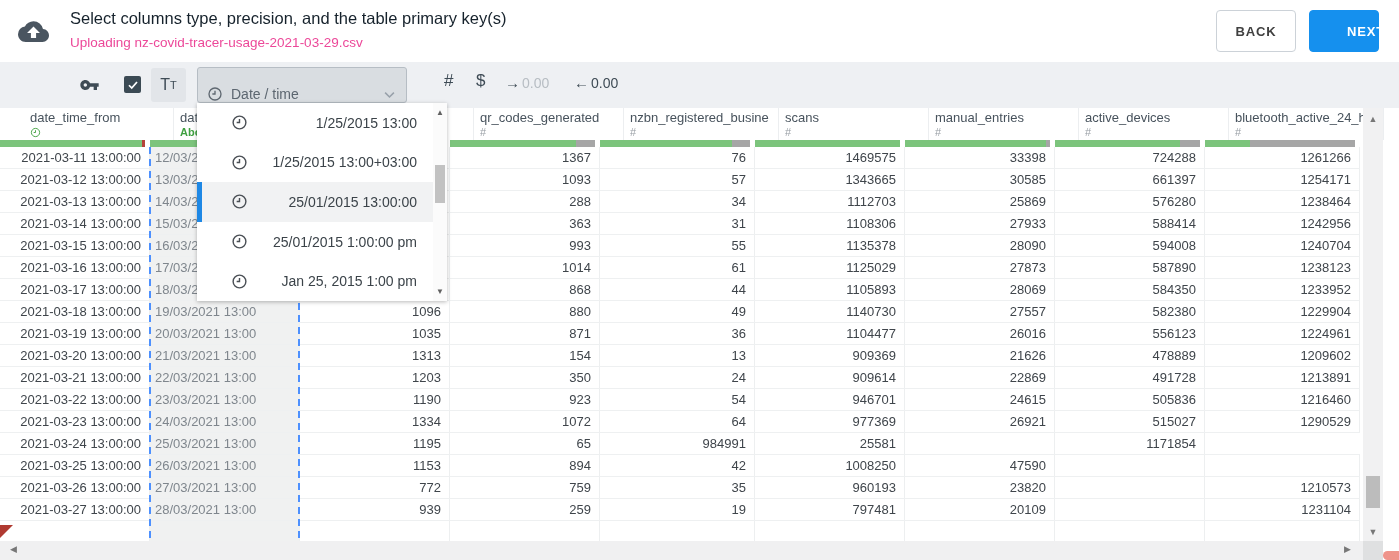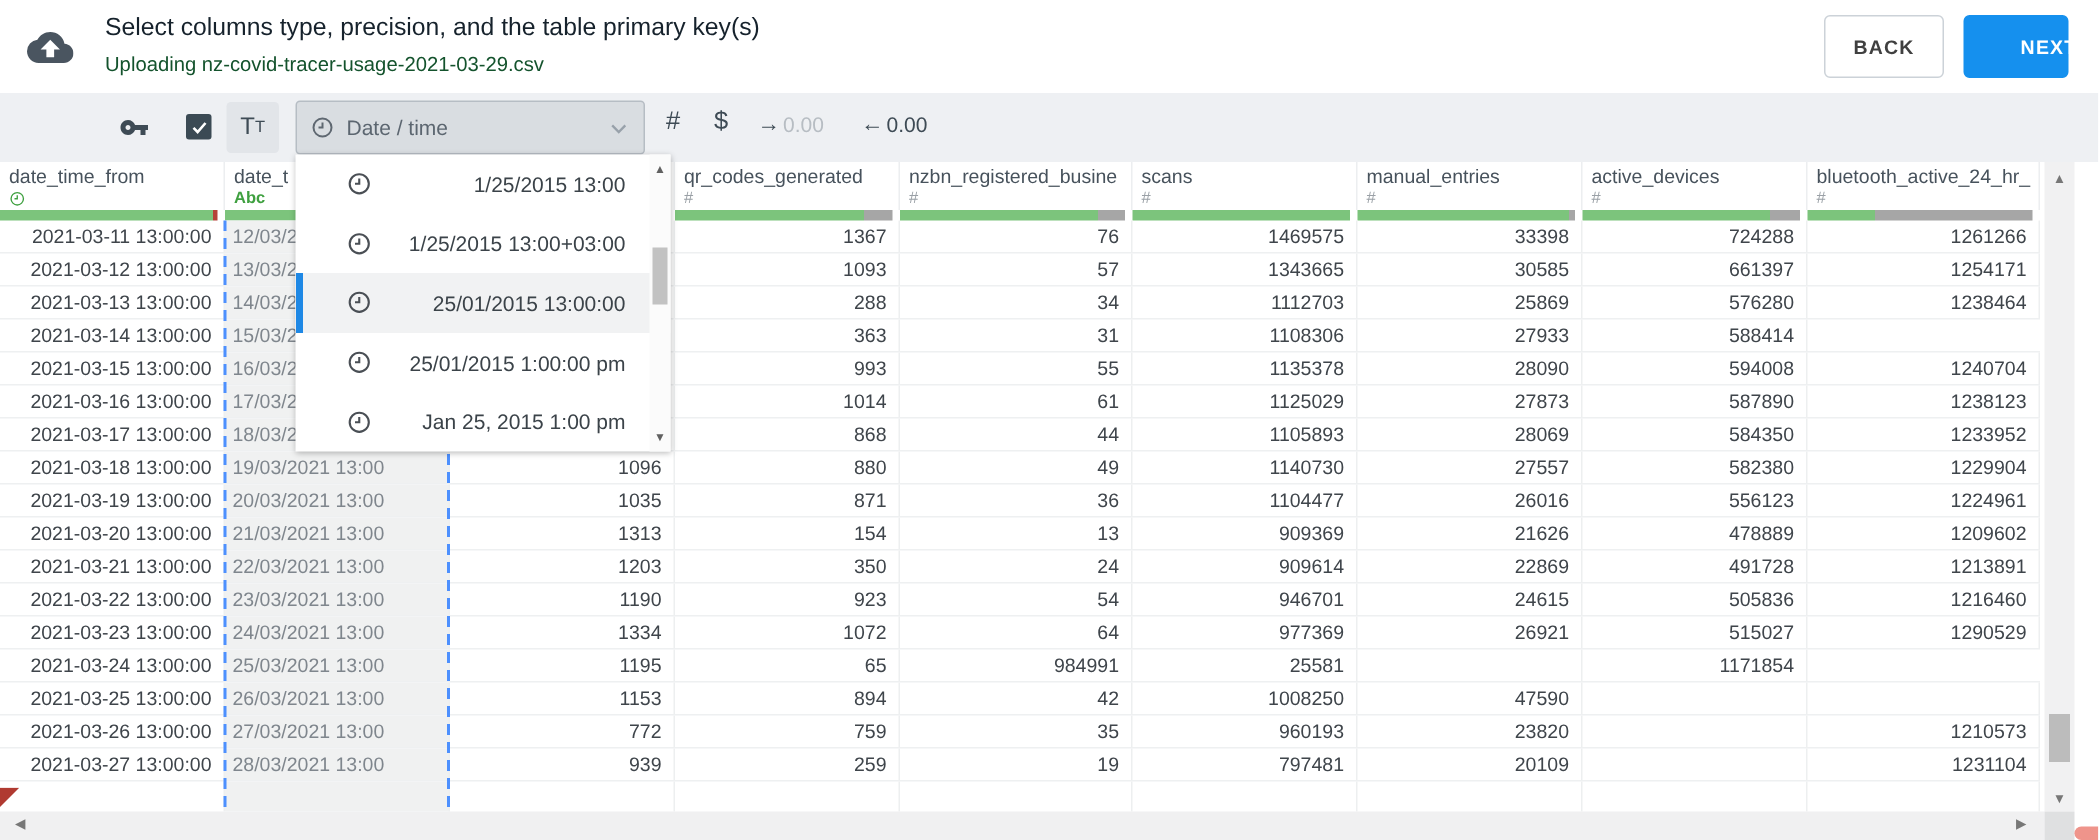--- a/index.html
+++ b/index.html
@@ -2,45 +2,45 @@
 <html><head>
 <meta charset="utf-8">
 <style>
   html,body{margin:0;padding:0;background:#fff;}
   #app{position:relative;width:1399px;height:560px;background:#fff;overflow:hidden;
        font-family:"Liberation Sans",sans-serif;color:#3f454b;}
   
   .topbar{position:absolute;left:0;top:0;width:1399px;height:62px;background:#fff;}
   .cloud{position:absolute;left:18px;top:20px;width:31px;height:22px;}
   .title{position:absolute;left:70px;top:9px;font-size:16.5px;font-weight:500;color:#16222c;}
-  .subtitle{position:absolute;left:70px;top:35px;font-size:13.5px;font-weight:500;color:#14532d;}
+  .subtitle{position:absolute;left:70px;top:35px;font-size:13.5px;font-weight:500;color:#ec4899;}
   .btn{position:absolute;top:10px;height:42px;border-radius:4px;font-size:13px;font-weight:bold;
        letter-spacing:.8px;display:flex;align-items:center;justify-content:center;cursor:pointer;box-sizing:border-box;}
   .btn.back{left:1216px;width:80px;background:#fff;border:1px solid #ccd2d8;color:#404040;}
   .btn.next{left:1309px;width:70px;background:#1590ee;border:1px solid #1590ee;color:#fff;padding-left:44px;}
   
   .toolbar{position:absolute;left:0;top:62px;width:1399px;height:46px;background:#eef0f3;}
   .keyic{position:absolute;left:78px;top:75px;width:23px;height:20px;}
   .chk{position:absolute;left:124px;top:76px;width:17px;height:17px;background:#3b4a54;border-radius:2px;
        display:flex;align-items:center;justify-content:center;}
   .ttbtn{position:absolute;left:151px;top:68px;width:35px;height:34px;background:#e2e5e9;border-radius:3px;
        display:flex;align-items:center;justify-content:center;color:#3e4b55;font-weight:500;}
   .ttbtn .big{font-size:16px;} .ttbtn .small{font-size:11px;}
-  .ddbtn{position:absolute;left:197px;top:67px;width:233px;height:36px;background:#d9dde1;
-       border:1px solid #b6bdc4;border-radius:3px;box-sizing:border-box;display:flex;align-items:center;cursor:pointer;}
+  .ddbtn{position:absolute;left:197px;top:67px;width:210px;height:36px;background:#d9dde1;
+       border:1px solid #b6bdc4;border-radius:3px;box-sizing:border-box;display:flex;align-items:flex-end;cursor:pointer;}
   .ddbtn .clk{margin-left:9px;width:16px;height:16px;}
   .ddbtn .lbl{margin-left:8px;font-size:14px;color:#5c6670;flex:1;}
   .ddbtn .chev{margin-right:9px;width:15px;height:15px;}
   .tico{position:absolute;top:71px;font-size:17px;font-weight:500;color:#3e4b55;}
   .prec{position:absolute;top:74px;font-size:14px;color:#3e4b55;display:flex;align-items:center;gap:2px;}
   .prec .arr{font-size:15px;}
   .prec .num.dim{color:#b7bdc3;}
   
   .grid{display:grid;grid-template-columns:150px 150px 150px 150px 155px 150px 150px 150px 155px;}
-  .thead{position:absolute;left:0;top:108px;width:1360px;height:32px;}
+  .thead{position:absolute;left:0;top:108px;width:1360px;height:32px;padding-left:24px;}
   .hcell{box-sizing:border-box;padding:2px 0 0 6px;border-right:1px solid #eceef0;overflow:hidden;white-space:nowrap;cursor:pointer;}
   .hname{font-size:13px;color:#47525c;}
   .hind{font-size:11px;margin-top:1px;height:12px;display:flex;align-items:center;}
   .hind.green{color:#3fa040;font-weight:bold;}
   .hind.gray{color:#9aa0a6;}
   .qbars{position:absolute;left:0;top:140px;width:1360px;height:7px;}
   .bcell{box-sizing:border-box;padding-right:5px;}
   .bar{display:flex;height:7px;width:100%;}
   .rows{position:absolute;left:0;top:147px;width:1360px;}
   .trow{height:22px;box-sizing:border-box;border-bottom:1px solid #eef0f1;font-size:13px;}
@@ -253,20 +253,21 @@
       </div>
       <div class="trow grid">
         <div class="td c1">2021-03-14 13:00:00</div>
         <div class="td c2">15/03/2021 13:00</div>
         <div class="td c3"></div>
         <div class="td c4">363</div>
         <div class="td c5">31</div>
         <div class="td c6">1108306</div>
         <div class="td c7">27933</div>
         <div class="td c8">588414</div>
+        <div class="td c9">1242956</div>
       </div>
       <div class="trow grid">
         <div class="td c1">2021-03-15 13:00:00</div>
         <div class="td c2">16/03/2021 13:00</div>
         <div class="td c3"></div>
         <div class="td c4">993</div>
         <div class="td c5">55</div>
         <div class="td c6">1135378</div>
         <div class="td c7">28090</div>
         <div class="td c8">594008</div>

